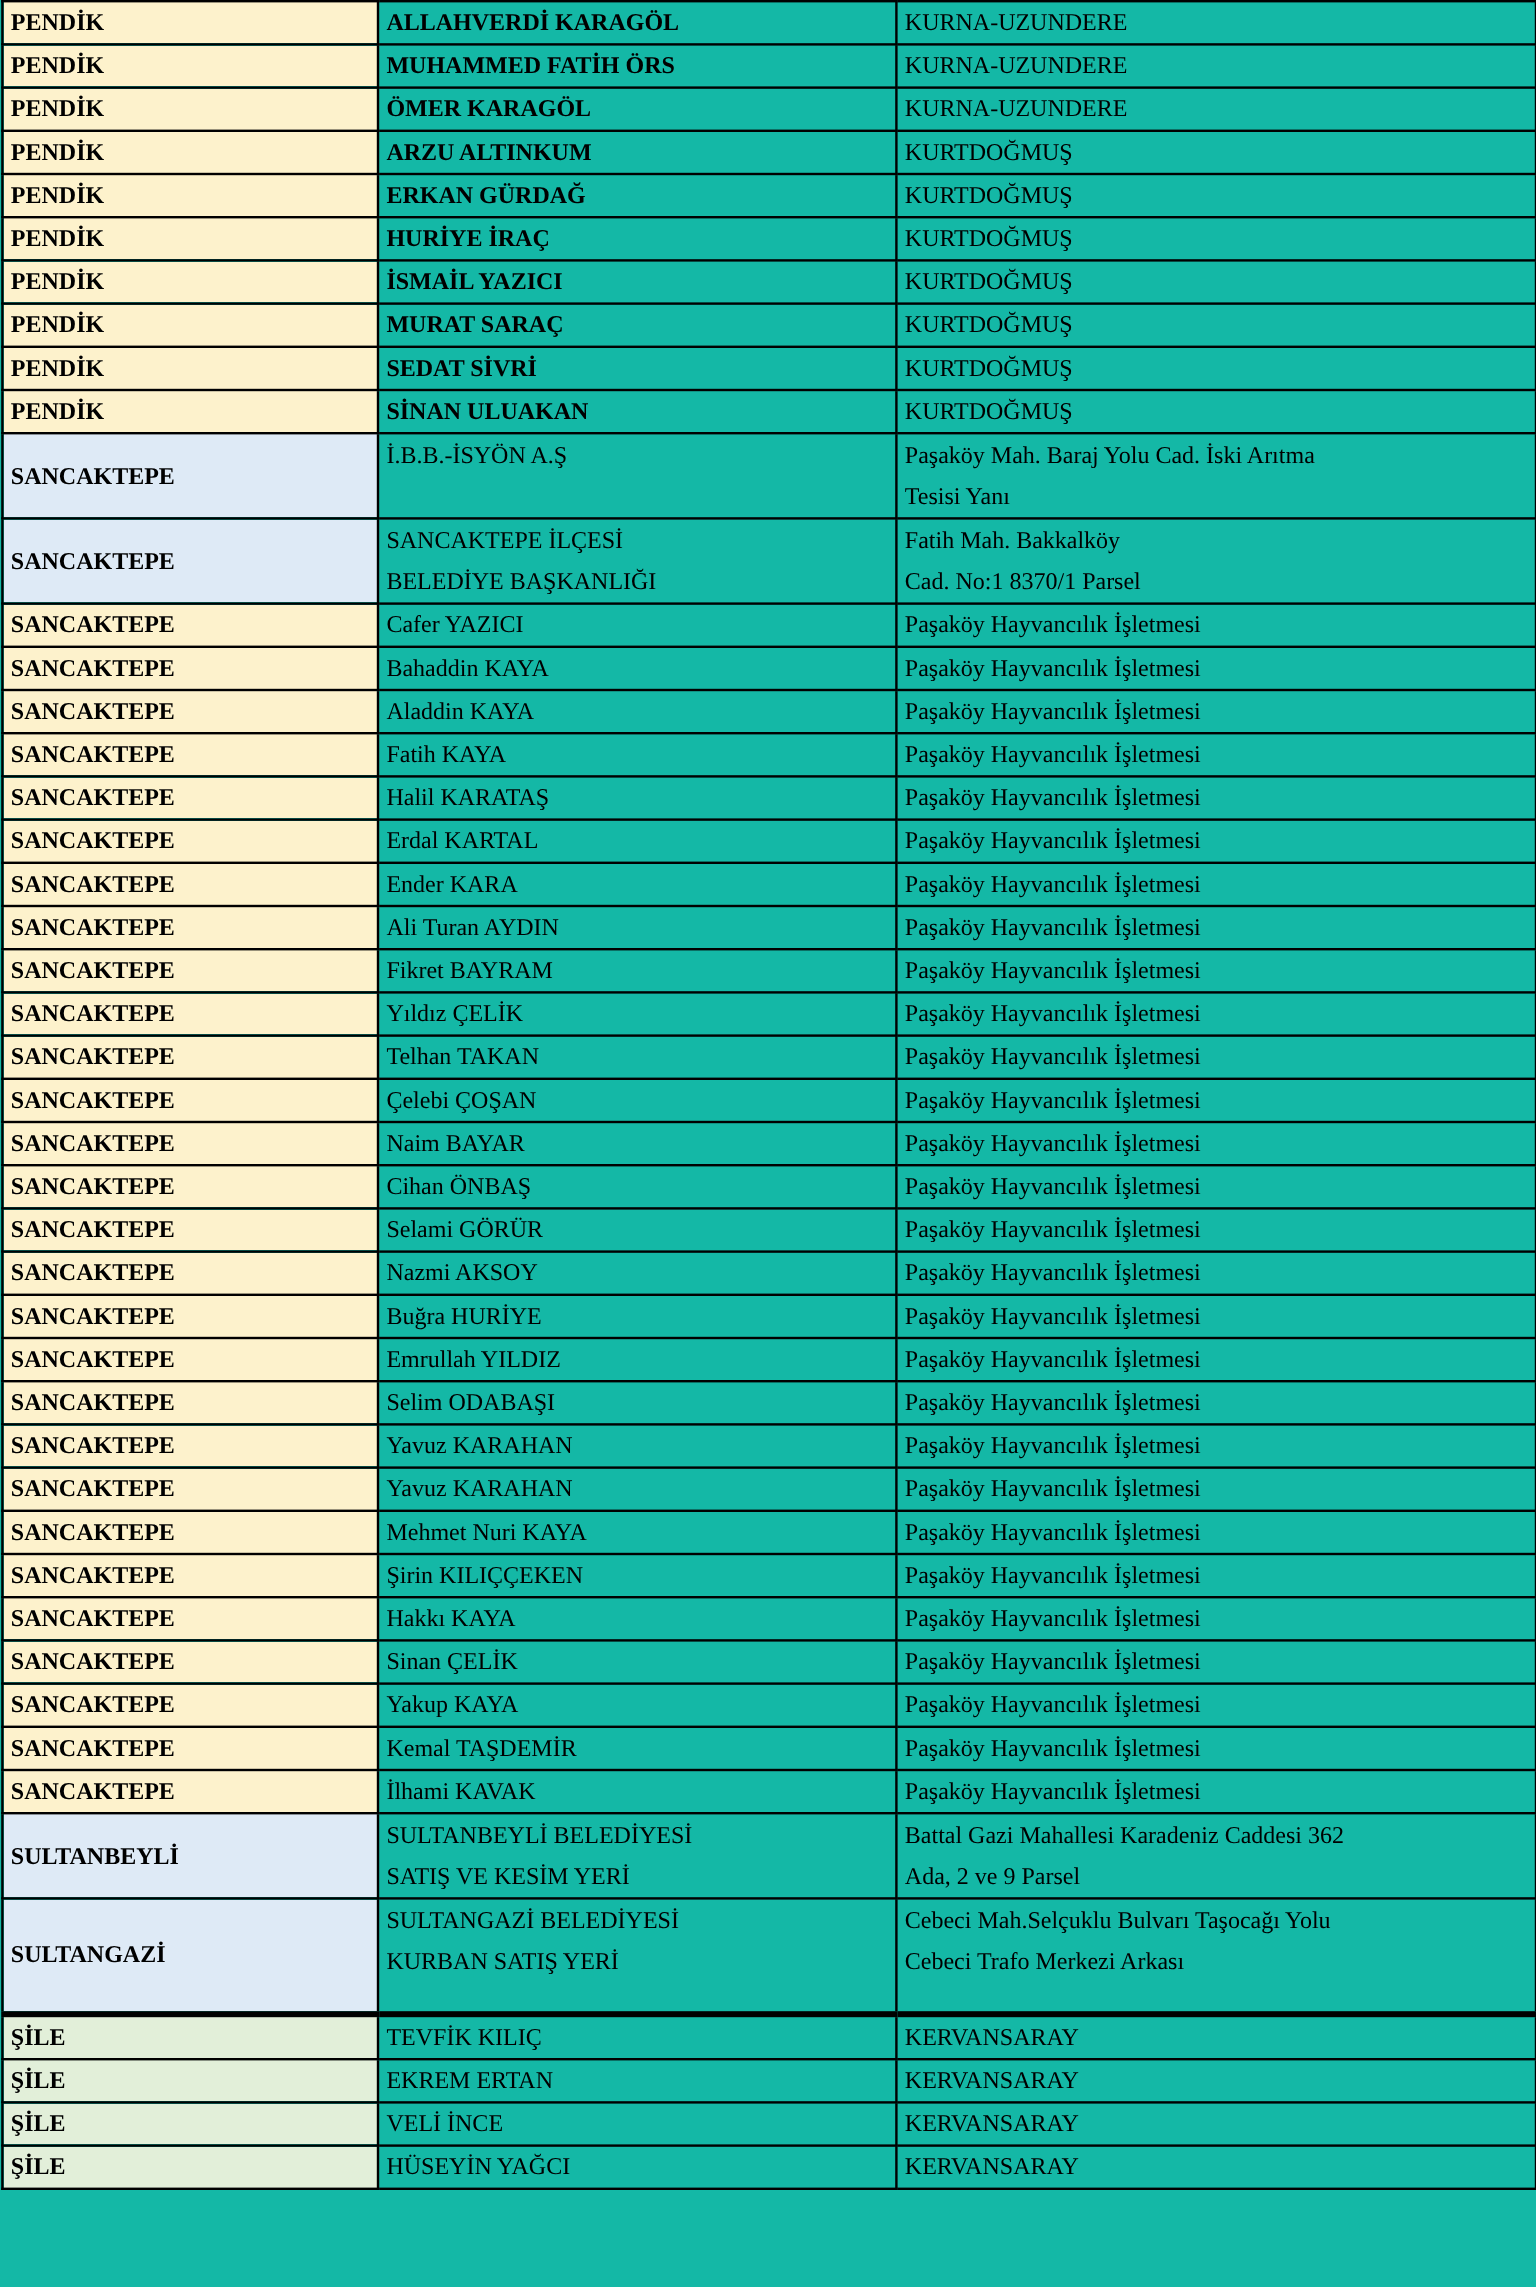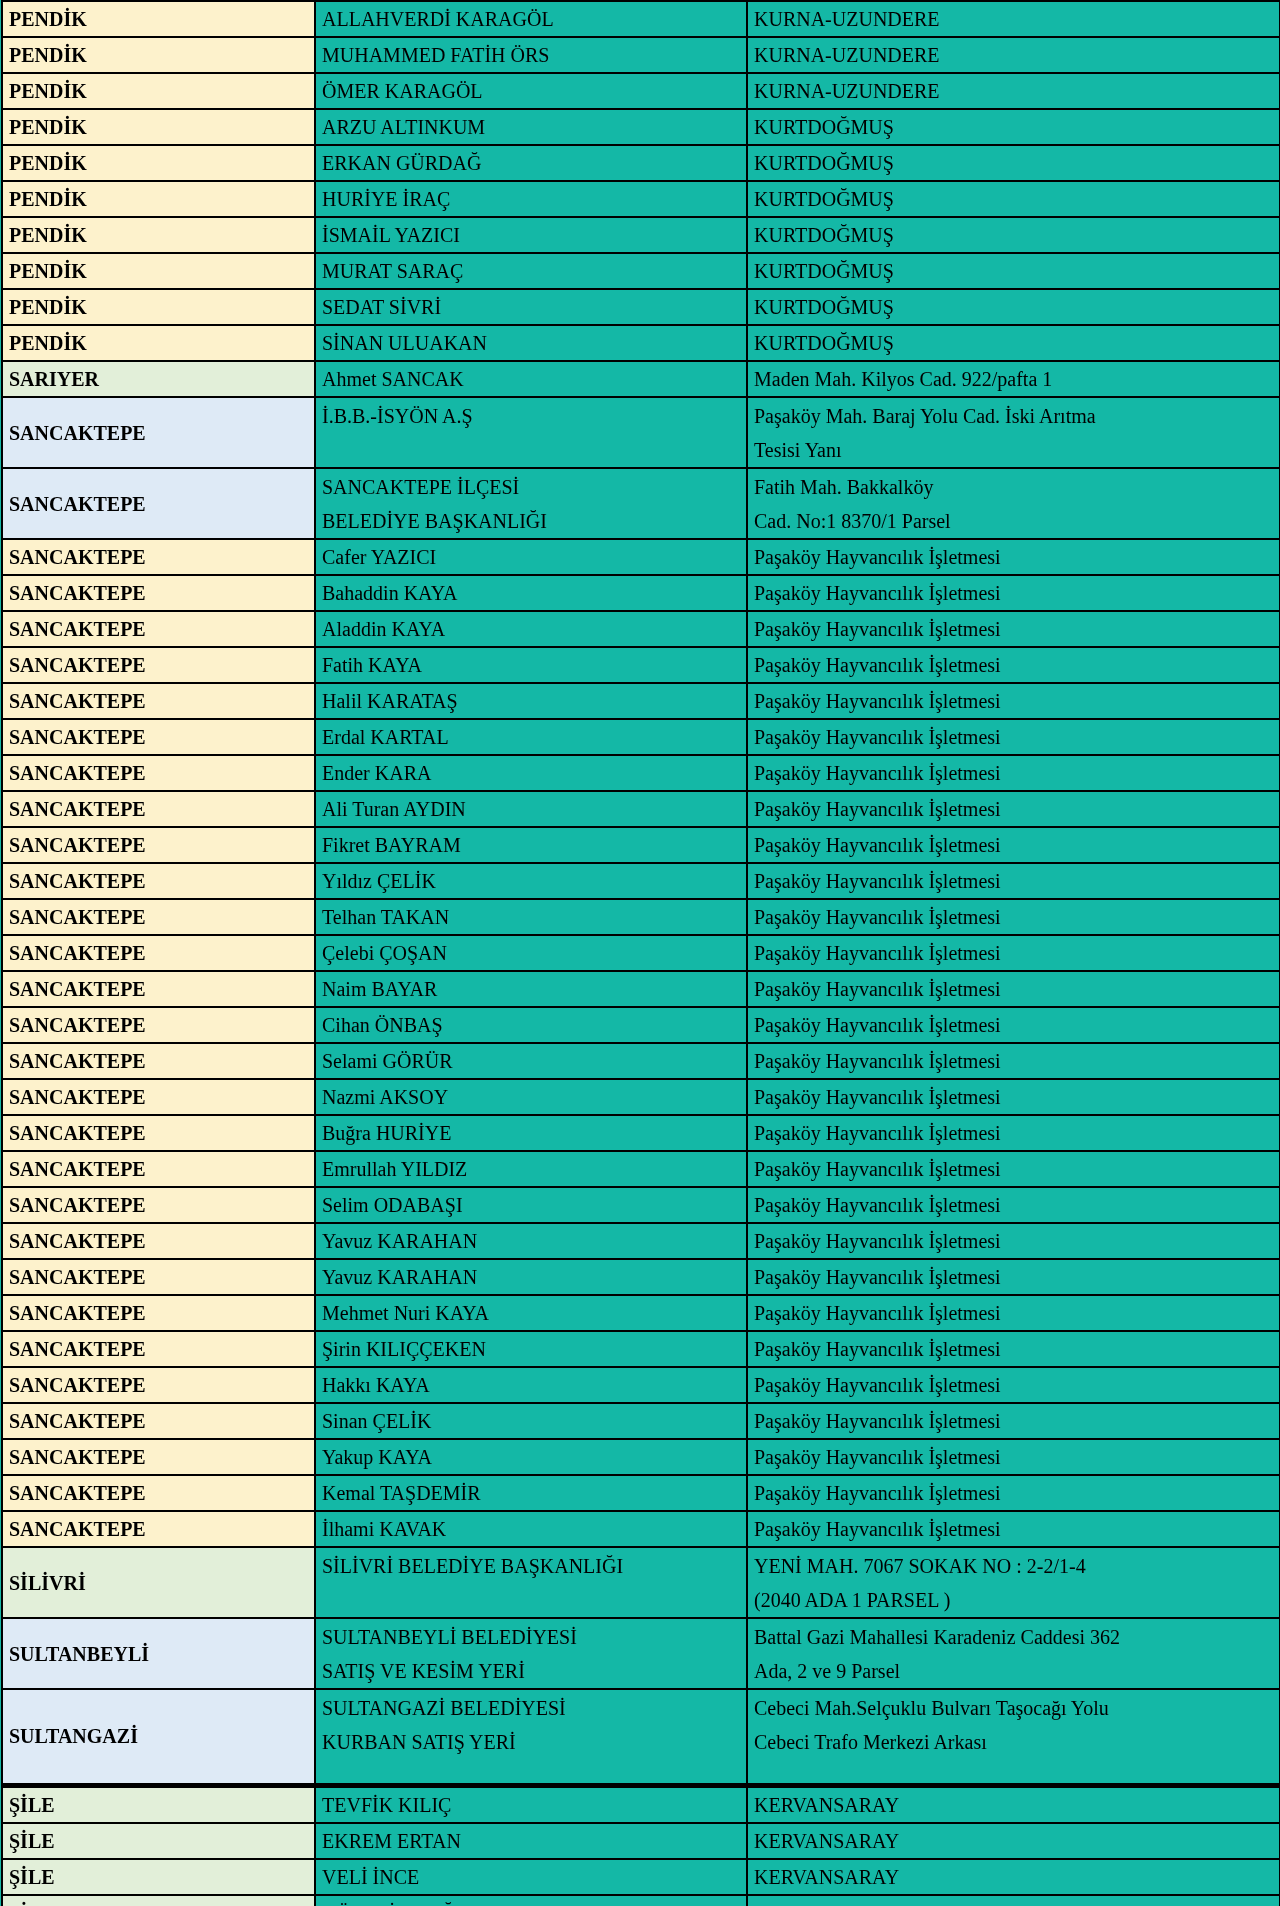--- a/index.html
+++ b/index.html
@@ -34,21 +34,21 @@
   tr.lines-1 { height: 35px; }
   tr.lines-2 { height: 69px; }
   tr.lines-3 { height: 96px; }
   td.c-district {
     font-weight: bold;
     background: #ffffff;
   }
   td.shade-yellow { background: var(--shade-yellow, #fdf2cc); }
   td.shade-green  { background: var(--shade-green,  #e2efd9); }
   td.shade-blue   { background: var(--shade-blue,   #deeaf6); }
-  td.c-name.bold  { font-weight: normal; border-radius: 10px; }
+  td.c-name.bold  { font-weight: bold; border-radius: 10px; }
   tr.lines-2 td.c-name,
   tr.lines-2 td.c-location,
   tr.lines-3 td.c-name,
   tr.lines-3 td.c-location {
     vertical-align: top;
     padding-top: 1px;
   }
   tr.thick-top td { border-top-width: 5px; }
 </style>
 </head>
@@ -105,25 +105,20 @@
         <tr class="lines-1">
           <td class="c-district shade-yellow">PENDİK</td>
           <td class="c-name bold">SEDAT SİVRİ</td>
           <td class="c-location">KURTDOĞMUŞ</td>
         </tr>
         <tr class="lines-1">
           <td class="c-district shade-yellow">PENDİK</td>
           <td class="c-name bold">SİNAN ULUAKAN</td>
           <td class="c-location">KURTDOĞMUŞ</td>
         </tr>
-        <tr class="lines-1">
-          <td class="c-district shade-green">SARIYER</td>
-          <td class="c-name">Ahmet SANCAK</td>
-          <td class="c-location">Maden Mah. Kilyos Cad. 922/pafta 1</td>
-        </tr>
         <tr class="lines-2">
           <td class="c-district shade-blue">SANCAKTEPE</td>
           <td class="c-name">İ.B.B.-İSYÖN A.Ş</td>
           <td class="c-location">Paşaköy Mah. Baraj Yolu Cad. İski Arıtma
 Tesisi Yanı</td>
         </tr>
         <tr class="lines-2">
           <td class="c-district shade-blue">SANCAKTEPE</td>
           <td class="c-name">SANCAKTEPE İLÇESİ
 BELEDİYE BAŞKANLIĞI</td>
@@ -264,26 +259,20 @@
           <td class="c-district shade-yellow">SANCAKTEPE</td>
           <td class="c-name">Kemal TAŞDEMİR</td>
           <td class="c-location">Paşaköy Hayvancılık İşletmesi</td>
         </tr>
         <tr class="lines-1">
           <td class="c-district shade-yellow">SANCAKTEPE</td>
           <td class="c-name">İlhami KAVAK</td>
           <td class="c-location">Paşaköy Hayvancılık İşletmesi</td>
         </tr>
         <tr class="lines-2">
-          <td class="c-district shade-green">SİLİVRİ</td>
-          <td class="c-name">SİLİVRİ BELEDİYE BAŞKANLIĞI</td>
-          <td class="c-location">YENİ MAH. 7067 SOKAK NO : 2-2/1-4
-(2040 ADA 1 PARSEL )</td>
-        </tr>
-        <tr class="lines-2">
           <td class="c-district shade-blue">SULTANBEYLİ</td>
           <td class="c-name">SULTANBEYLİ BELEDİYESİ
 SATIŞ VE KESİM YERİ</td>
           <td class="c-location">Battal Gazi Mahallesi Karadeniz Caddesi 362
 Ada, 2 ve 9 Parsel</td>
         </tr>
         <tr class="lines-3">
           <td class="c-district shade-blue">SULTANGAZİ</td>
           <td class="c-name">SULTANGAZİ BELEDİYESİ
 KURBAN SATIŞ YERİ</td>

